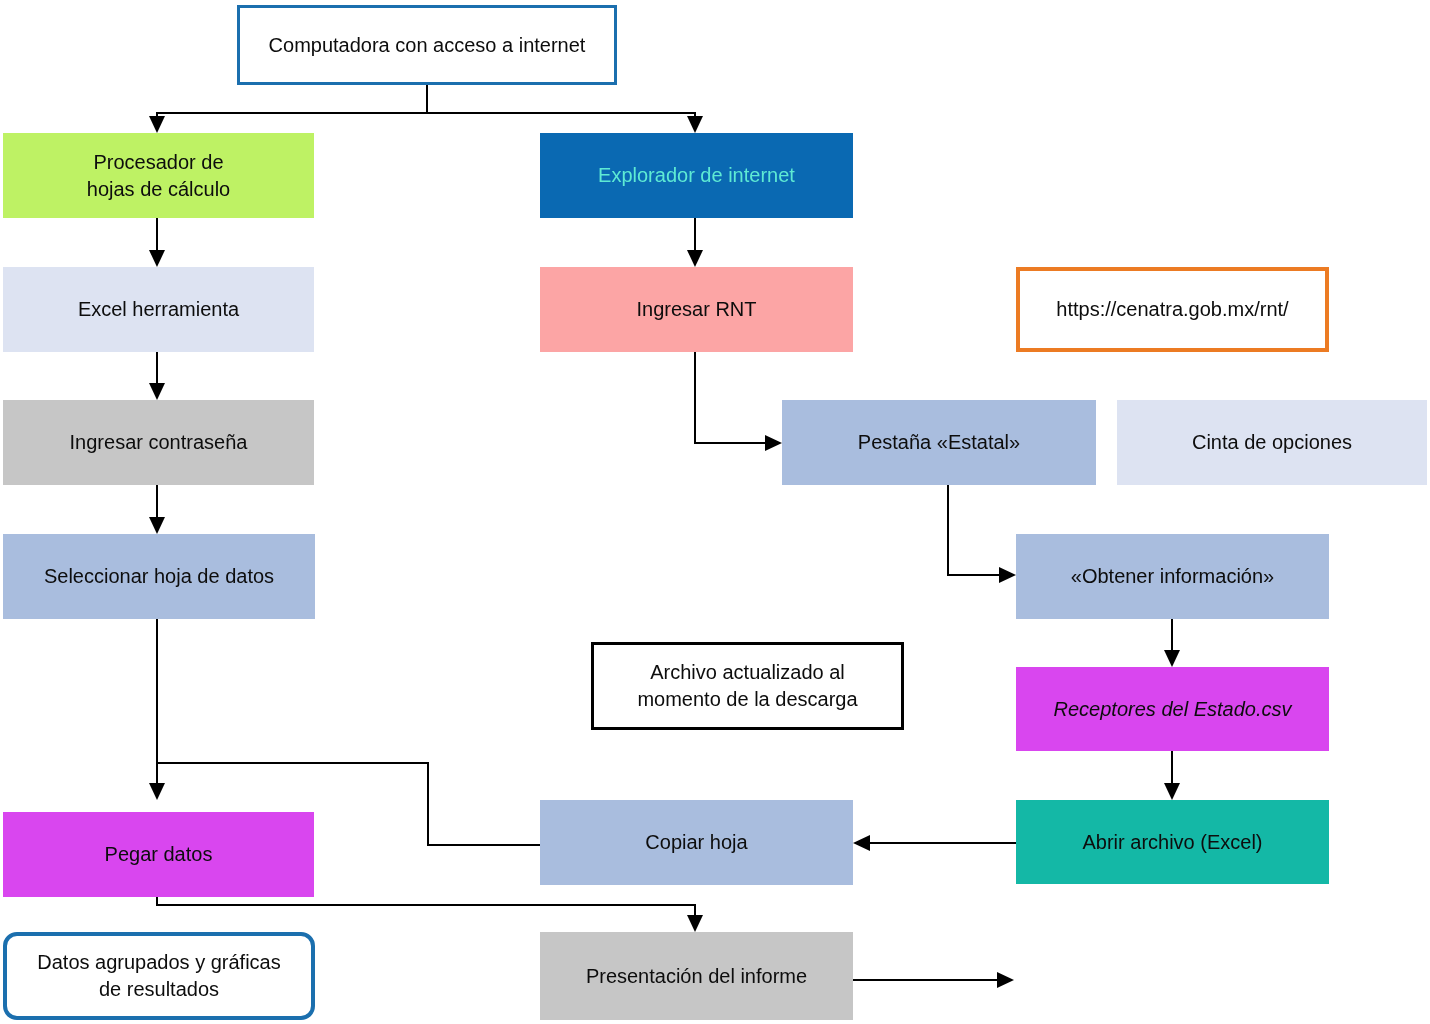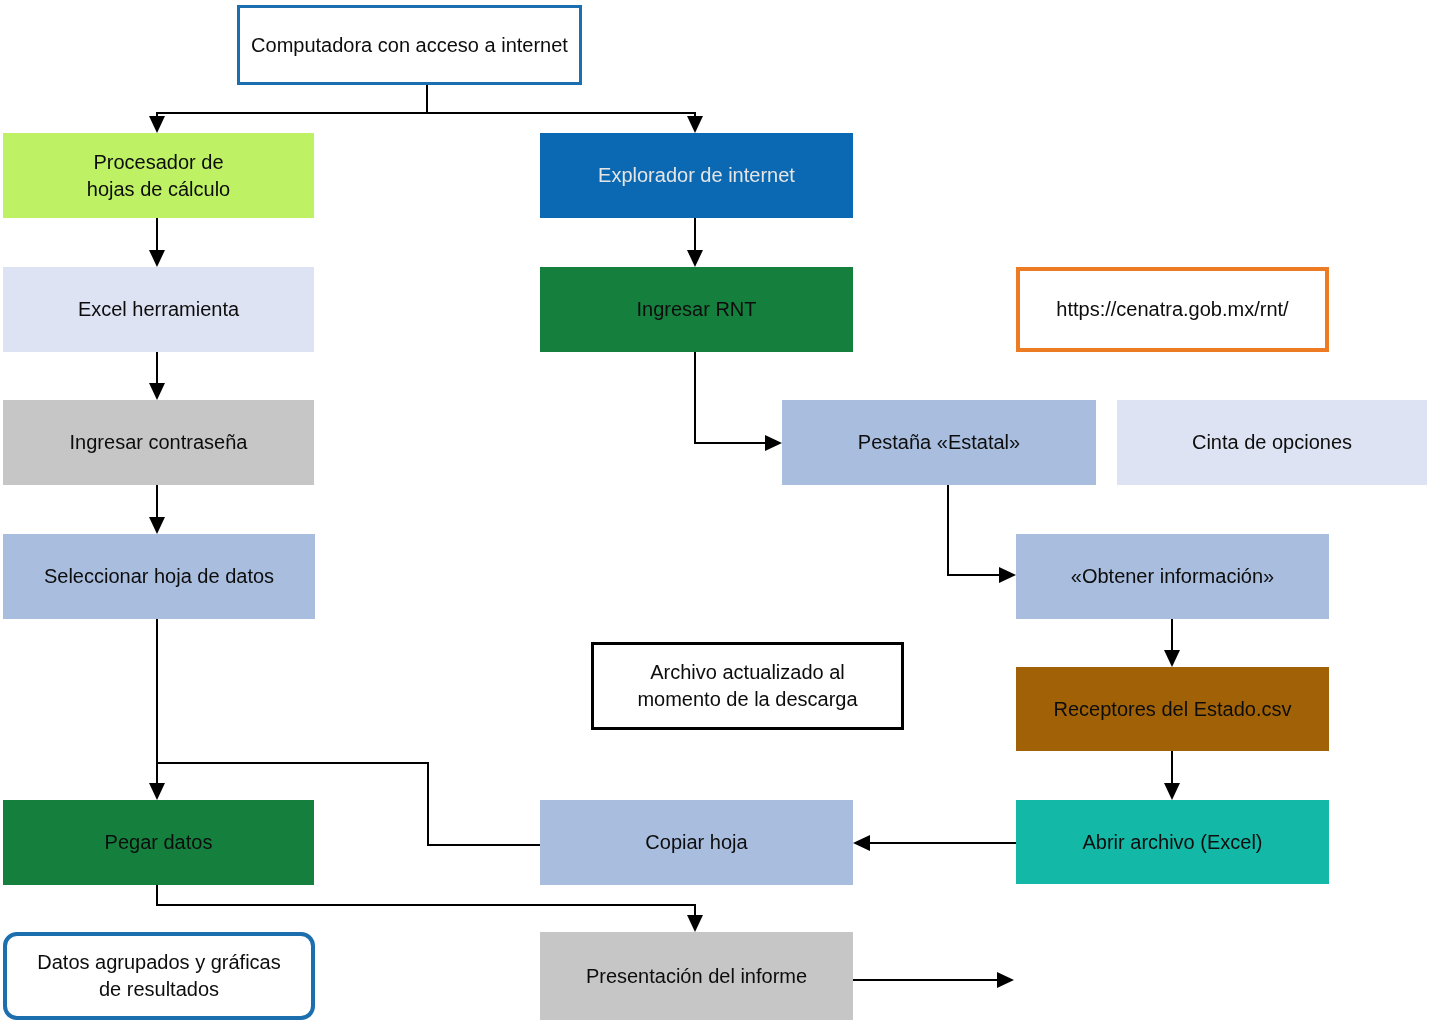--- a/index.html
+++ b/index.html
@@ -43,21 +43,21 @@
     border-left: 17px solid #000;
   }
   .arr-l {
     position: absolute; width: 0; height: 0;
     border-top: 8px solid transparent;
     border-bottom: 8px solid transparent;
     border-right: 17px solid #000;
   }
 
   
-  #n-computadora   { left: 237px;  top: 5px;   width: 345px; height: 80px; background:#fff; }
+  #n-computadora   { left: 237px;  top: 5px;   width: 380px; height: 80px; background:#fff; }
   #n-procesador    { left: 3px;    top: 133px; width: 311px; height: 85px; }
   #n-explorador    { left: 540px;  top: 133px; width: 313px; height: 85px; }
   #n-abrir-herr    { left: 3px;    top: 267px; width: 311px; height: 85px; }
   #n-ingresar-rnt  { left: 540px;  top: 267px; width: 313px; height: 85px; }
   #n-url           { left: 1016px; top: 267px; width: 313px; height: 85px; background:#fff; }
   #n-contrasena    { left: 3px;    top: 400px; width: 311px; height: 85px; }
   #n-pestana       { left: 782px;  top: 400px; width: 314px; height: 85px; align-items: center; }
   #n-cinta         { left: 1117px; top: 400px; width: 310px; height: 85px; }
   #n-seleccionar   { left: 3px;    top: 534px; width: 312px; height: 85px; }
   #n-obtener       { left: 1016px; top: 534px; width: 313px; height: 85px; }
@@ -123,29 +123,29 @@
 
   <div class="node" id="n-computadora" style="border: 3px solid rgb(27, 111, 174);">
     <span class="lbl">Computadora con acceso a internet</span>
   </div>
 
   <div class="node" id="n-procesador" style="background: #bef264; align-items: center;">
     <span class="lbl">Procesador de
 hojas de cálculo</span>
   </div>
 
-  <div class="node" id="n-explorador" style="background: rgb(10, 105, 178); color: #e5e5e5;">
+  <div class="node" id="n-explorador" style="background: rgb(10, 105, 178); color: #5eead4;">
     <span class="lbl">Explorador de internet</span>
   </div>
 
   <div class="node" id="n-abrir-herr" style="background: rgb(221, 227, 242);">
     <span class="lbl">Excel herramienta</span>
   </div>
 
-  <div class="node" id="n-ingresar-rnt" style="background: #15803d; text-align: right;">
+  <div class="node" id="n-ingresar-rnt" style="background: #fca5a5; text-align: right;">
     <span class="lbl">Ingresar RNT</span>
   </div>
 
   <div class="node" id="n-url" style="border: 4px solid rgb(236, 123, 35);">
     <span class="lbl">https://cenatra.gob.mx/rnt/</span>
   </div>
 
   <div class="node" id="n-contrasena" style="background: rgb(198, 198, 198);">
     <span class="lbl">Ingresar contraseña</span>
   </div>
@@ -164,25 +164,25 @@
 
   <div class="node" id="n-obtener" style="background: rgb(169, 189, 222);">
     <span class="lbl">«Obtener información»</span>
   </div>
 
   <div class="node" id="n-archivo-act" style="border: 3px solid rgb(0, 0, 0);">
     <span class="lbl">Archivo actualizado al
 momento de la descarga</span>
   </div>
 
-  <div class="node" id="n-receptores" style="background: #a16207;">
+  <div class="node" id="n-receptores" style="background: #d946ef; font-style: italic;">
     <span class="lbl">Receptores del Estado.csv</span>
   </div>
 
-  <div class="node" id="n-pegar" style="background: #15803d;">
+  <div class="node" id="n-pegar" style="background: #d946ef; margin-top: 12px;">
     <span class="lbl">Pegar datos</span>
   </div>
 
   <div class="node" id="n-copiar" style="background: rgb(169, 189, 222);">
     <span class="lbl">Copiar hoja</span>
   </div>
 
   <div class="node" id="n-abrir-excel" style="background: #14b8a6;">
     <span class="lbl">Abrir archivo (Excel)</span>
   </div>

